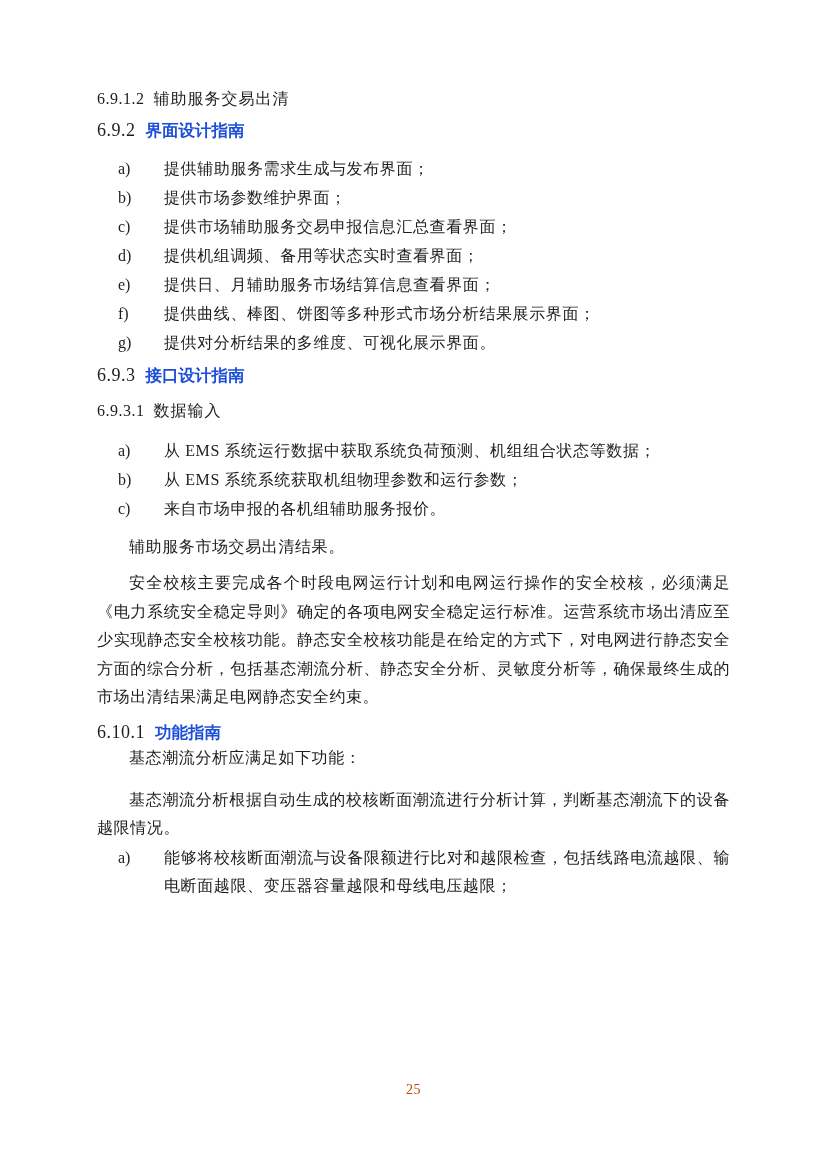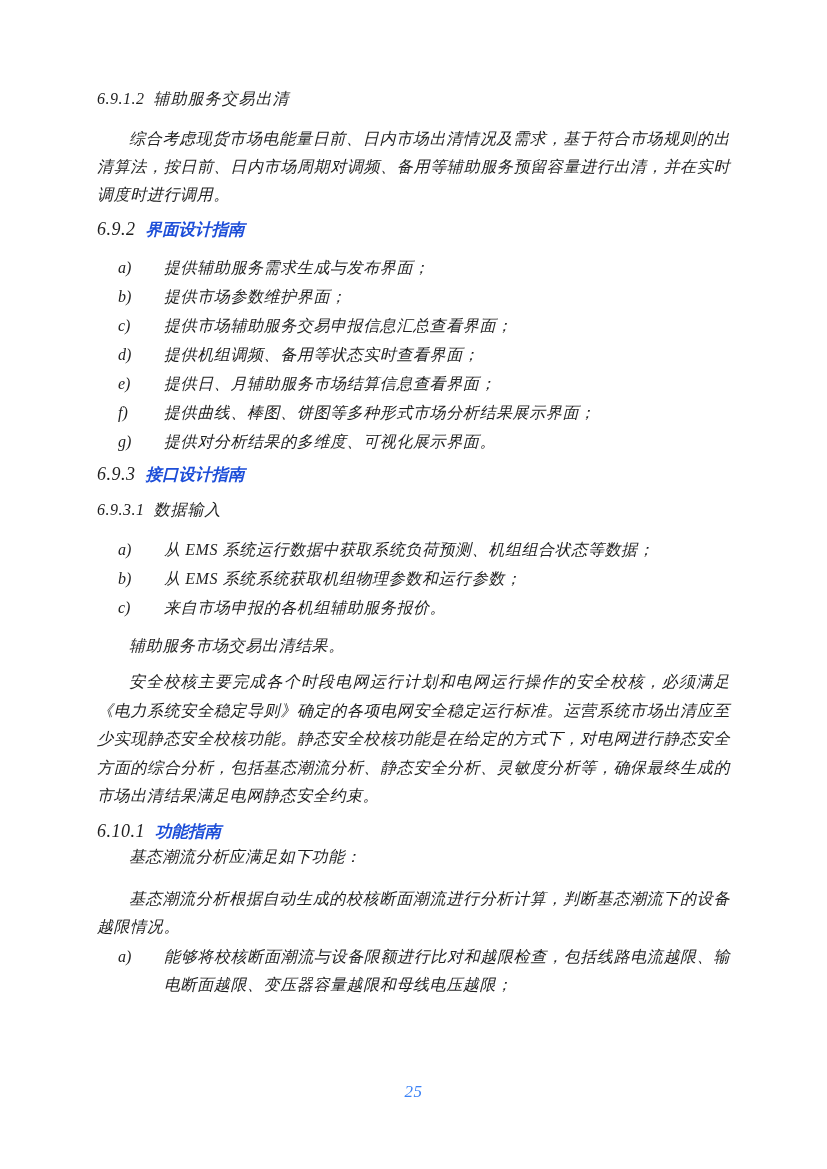--- a/index.html
+++ b/index.html
@@ -7,21 +7,20 @@
     width: 827px; height: 1169px;
     background: #ffffff;
     color: #1e1e1e;
     font-family: "Liberation Serif", "DejaVu Serif", serif;
     overflow: hidden;
   }
   .sheet {
     position: relative;
     width: 827px; height: 970px;
     background: #ffffff;
-    font-style: italic;
   }
   .content {
     position: absolute;
     left: 97px; top: 0;
     width: 633px;
     padding-top: 88px;
   }
   
   .h3 {
     line-height: 22px;
@@ -70,42 +69,41 @@
     flex: 1;
     text-align: justify;
     letter-spacing: 0.6px;
     margin-left: 12px;
   }
   .footer {
     position: absolute;
     left: 0; right: 0;
     top: 1082px;
     text-align: center;
-    font-size: 17px;
+    font-size: 14px;
     letter-spacing: 0.5px;
-    color: #3b82f6;
+    color: #c2410c;
   }
   
   .mt15 { margin-top: 15px; } .mt9 { margin-top: 9px; }
   .mt13 { margin-top: 13px; } .mt7 { margin-top: 7px; }
   .mt8 { margin-top: 8px; }  .mt10 { margin-top: 10px; }
   .mt2 { margin-top: 2px; }  .mt14 { margin-top: 14px; }
   .mt0 { margin-top: 0; }
 </style>
 </head>
 <body>
 
 <div class="sheet">
   <div class="content">
 
     <div class="h4">
       <span class="num">6.9.1.2</span><span class="ttl">辅助服务交易出清</span>
     </div>
 
-    <div class="p mt15">综合考虑现货市场电能量日前、日内市场出清情况及需求，基于符合市场规则的出清算法，按日前、日内市场周期对调频、备用等辅助服务预留容量进行出清，并在实时调度时进行调用。</div>
 
     <div class="h3 mt9">
       <span class="num">6.9.2</span><span class="ttl">界面设计指南</span>
     </div>
 
     <div class="li mt13">
       <span class="marker">a)</span>
       <span class="text">提供辅助服务需求生成与发布界面；</span>
     </div>
     <div class="li">

